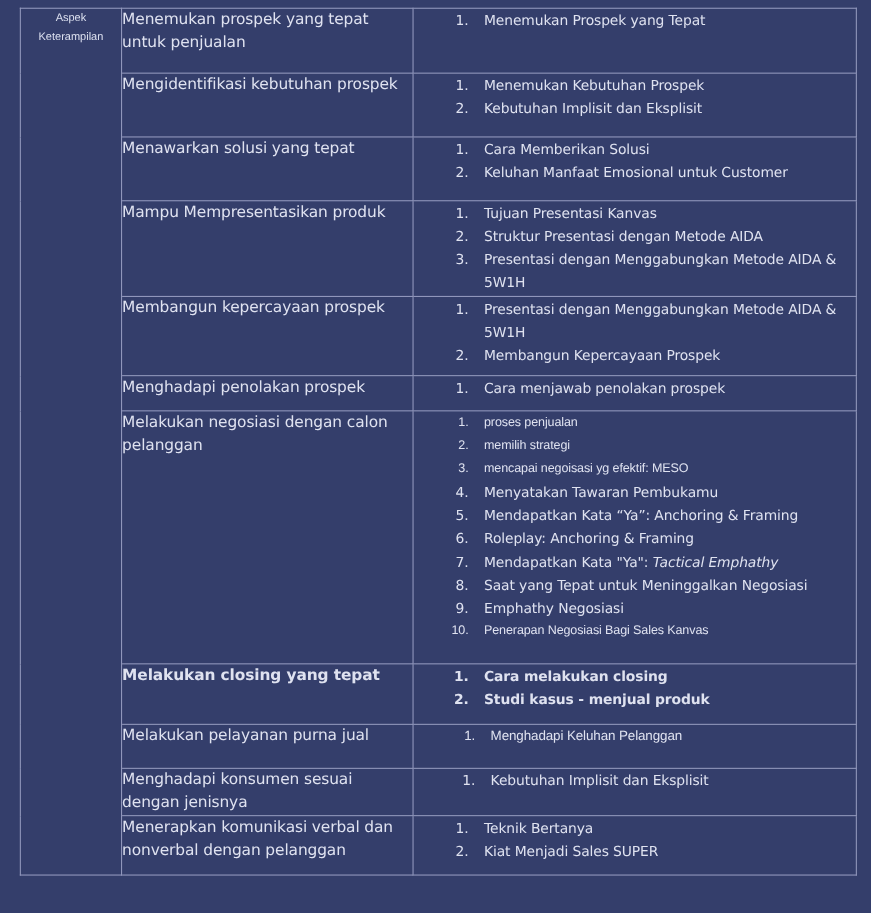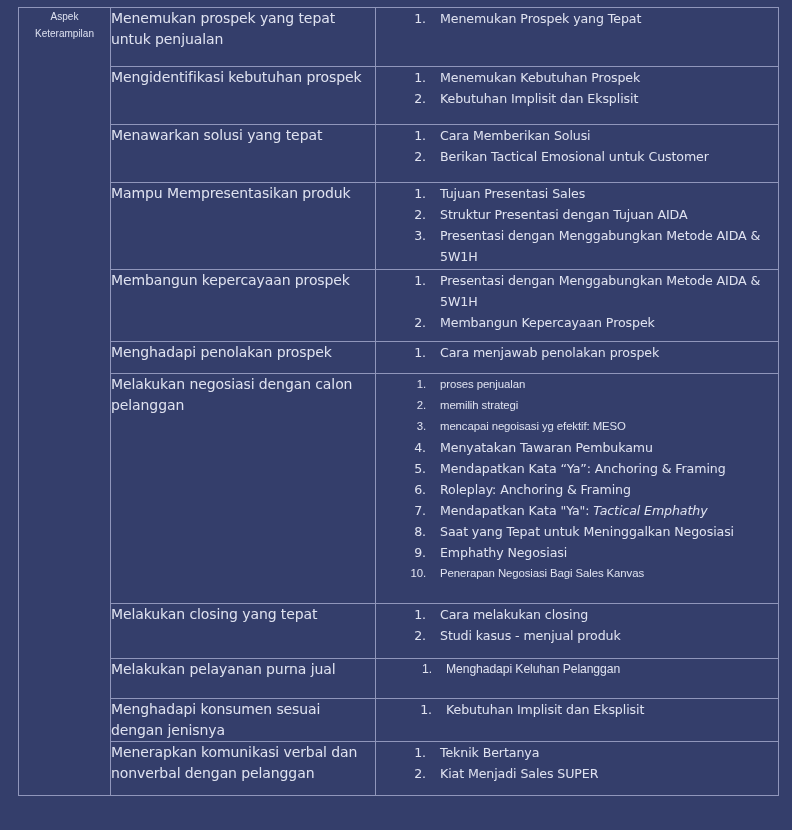--- a/index.html
+++ b/index.html
@@ -166,38 +166,38 @@
             <div class="skill-label">Menawarkan solusi yang tepat</div>
           </td>
           <td class="topic-cell">
             <ol class="topics">
               <li>
                 <span class="num">1.</span>
                 <span class="txt">Cara Memberikan Solusi</span>
               </li>
               <li>
                 <span class="num">2.</span>
-                <span class="txt">Berikan Tactical Emosional untuk Customer</span>
+                <span class="txt">Keluhan Manfaat Emosional untuk Customer</span>
               </li>
             </ol>
           </td>
         </tr>
         <tr style="height: 87px; margin-top: 42px;">
           <td class="skill-cell">
             <div class="skill-label">Mampu Mempresentasikan produk</div>
           </td>
           <td class="topic-cell">
             <ol class="topics">
               <li>
                 <span class="num">1.</span>
-                <span class="txt">Tujuan Presentasi Sales</span>
-              </li>
-              <li>
-                <span class="num">2.</span>
-                <span class="txt">Struktur Presentasi dengan Tujuan AIDA</span>
+                <span class="txt">Tujuan Presentasi Kanvas</span>
+              </li>
+              <li>
+                <span class="num">2.</span>
+                <span class="txt">Struktur Presentasi dengan Metode AIDA</span>
               </li>
               <li>
                 <span class="num">3.</span>
                 <span class="txt">Presentasi dengan Menggabungkan Metode AIDA &amp; 5W1H</span>
               </li>
             </ol>
           </td>
         </tr>
         <tr style="height: 72px;">
           <td class="skill-cell">
@@ -271,21 +271,21 @@
                 <span class="num">9.</span>
                 <span class="txt">Emphathy Negosiasi</span>
               </li>
               <li class="small">
                 <span class="num">10.</span>
                 <span class="txt">Penerapan Negosiasi Bagi Sales Kanvas</span>
               </li>
             </ol>
           </td>
         </tr>
-        <tr style="height: 55px;">
+        <tr style="height: 55px; font-weight: bold;">
           <td class="skill-cell">
             <div class="skill-label">Melakukan closing yang tepat</div>
           </td>
           <td class="topic-cell">
             <ol class="topics">
               <li>
                 <span class="num">1.</span>
                 <span class="txt">Cara melakukan closing</span>
               </li>
               <li>

